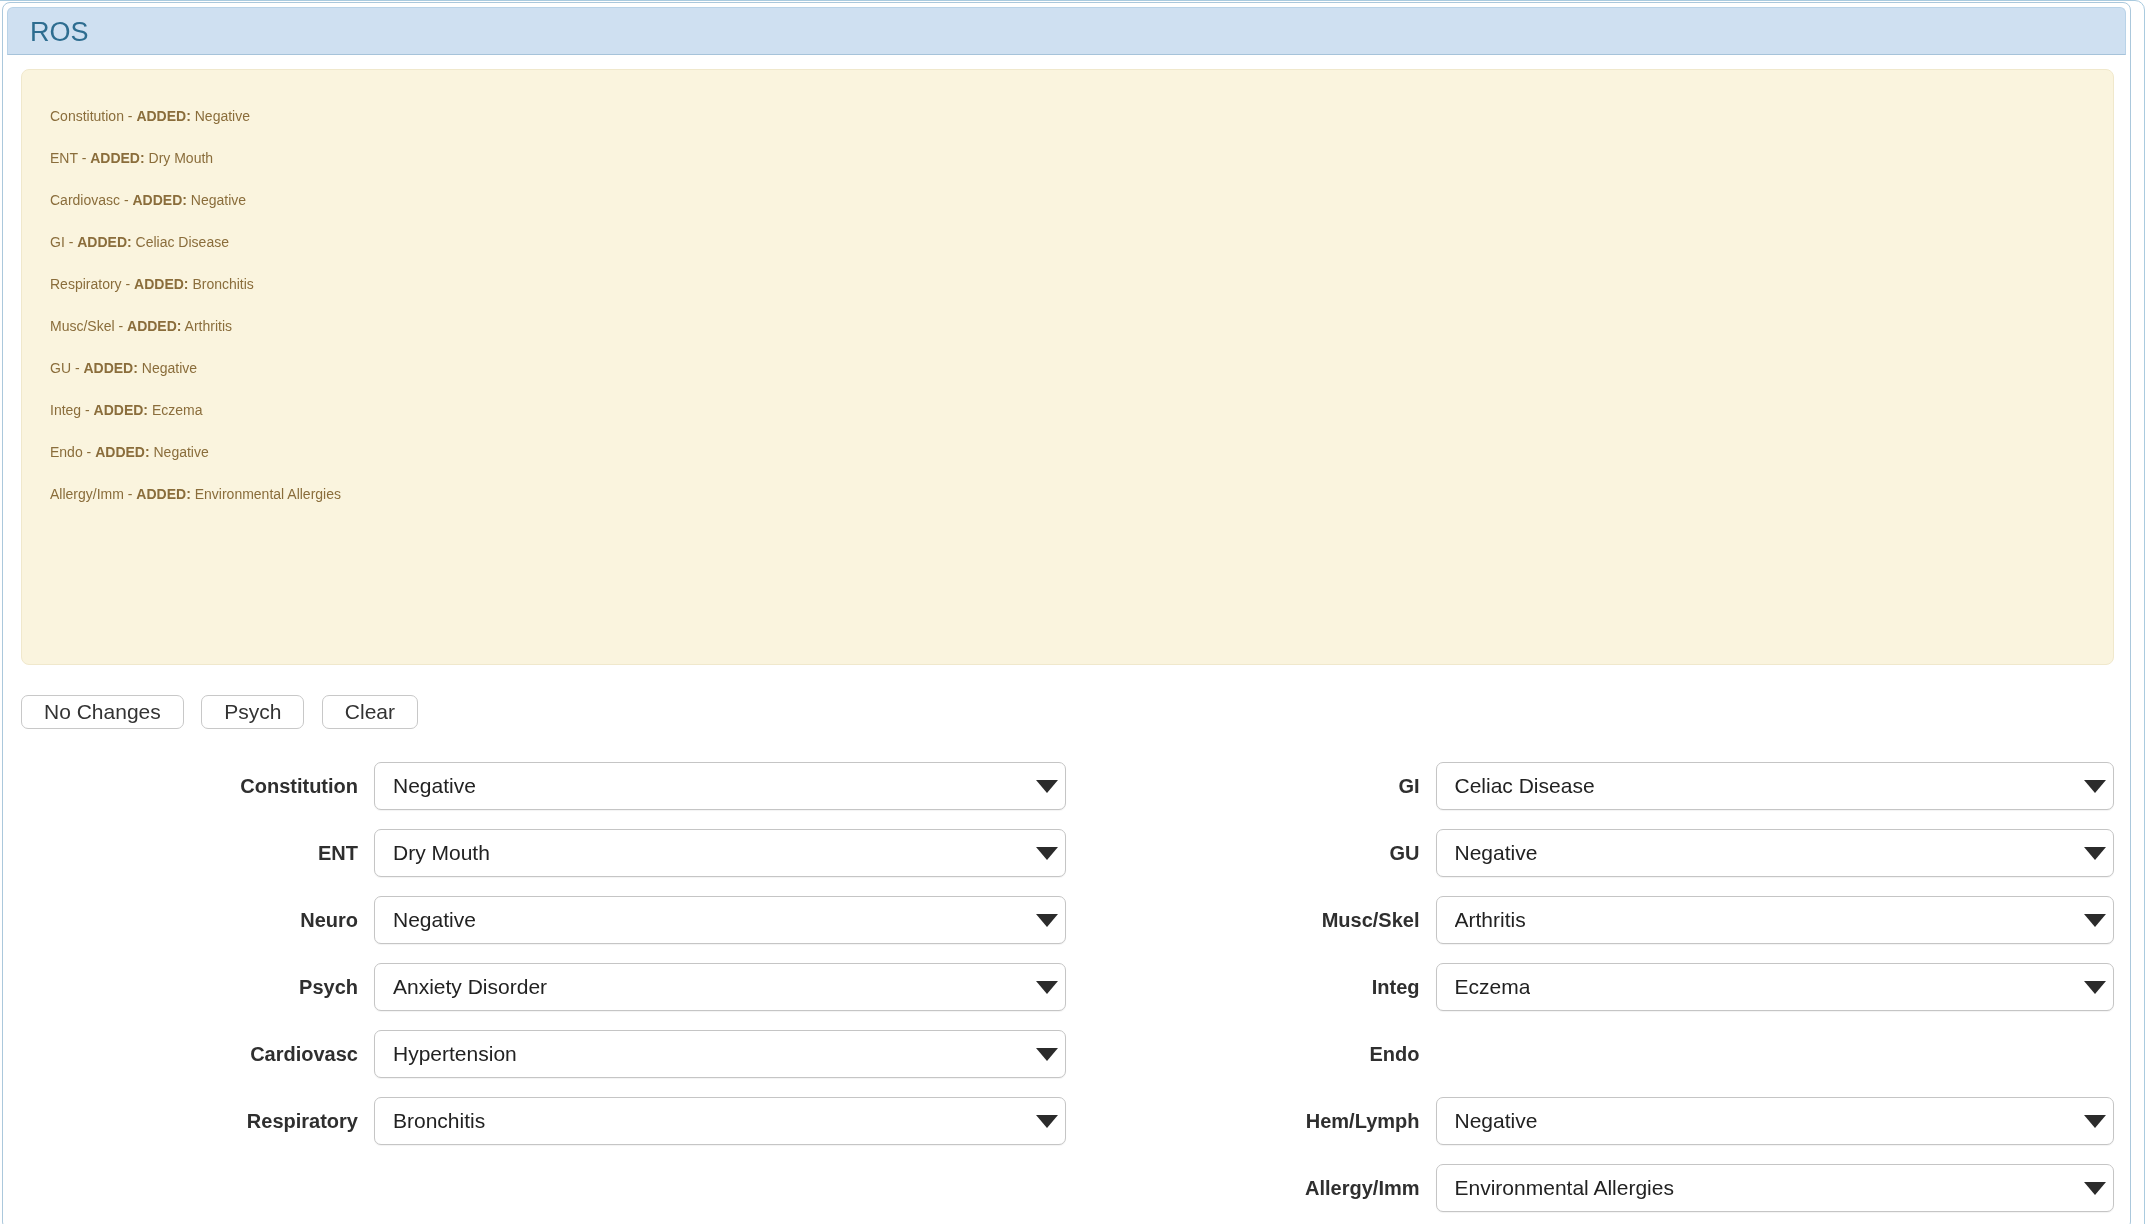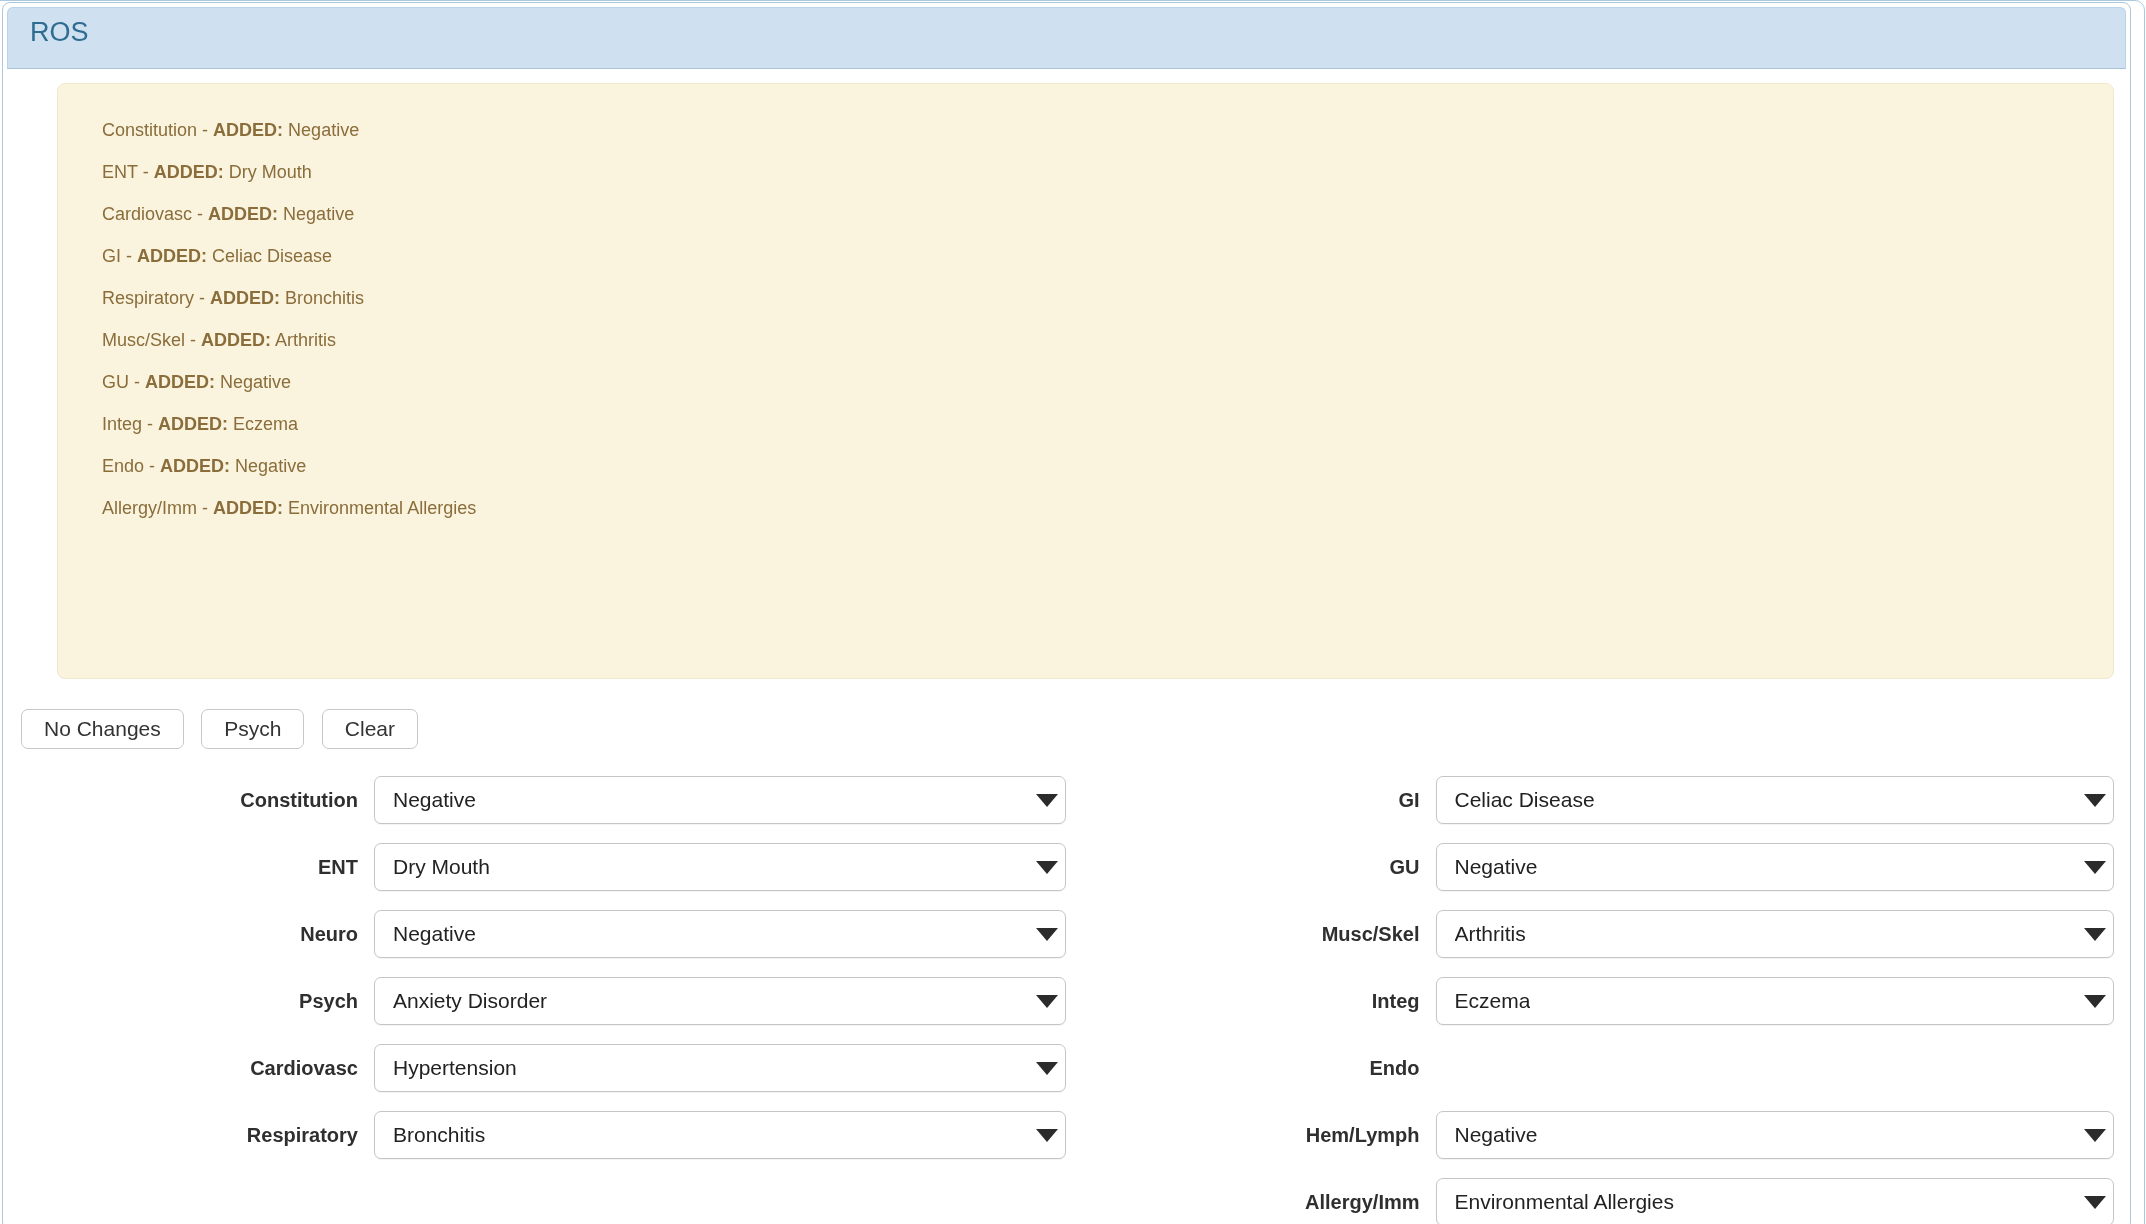--- a/index.html
+++ b/index.html
@@ -34,59 +34,58 @@
     width: 2129px;
     height: 1228px;
     box-sizing: border-box;
     border: 1px solid #abc8dc;
     border-radius: 8px;
     background: #ffffff;
     overflow: hidden;
   }
   .panel-header {
     margin: 4px 4px 0 4px;
-    height: 62px;
+    height: 48px;
     line-height: 48px;
     background: #cfe0f1;
     border: 1px solid #b9d3e8;
     border-bottom: 1px solid #a6c3da;
     border-radius: 6px 6px 0 0;
     padding: 0 22px;
     font-size: 27px;
     color: #2e6d90;
     box-sizing: border-box;
   }
   .panel-body {
     padding: 14px 16px 0 18px;
   }
   .summary-alert {
     box-sizing: border-box;
     height: 596px;
     background: #faf4de;
     border: 1px solid #f0e8cc;
     border-radius: 8px;
-    padding: 25px 44px;
+    padding: 25px 28px;
     color: #8a6d3b;
-    font-size: 18px;
+    font-size: 14px;
     overflow: hidden;
-    margin-left: 36px;
   }
   .alert-line {
     height: 42px;
     line-height: 42px;
     white-space: nowrap;
   }
   .alert-line strong { font-weight: bold; }
   .toolbar {
     margin-top: 30px;
     height: 48px;
   }
   .btn {
     display: inline-block;
-    height: 40px;
+    height: 34px;
     padding: 0 22px;
     margin-right: 13px;
     background: #ffffff;
     border: 1px solid #c8c8c8;
     border-radius: 7px;
     font-family: inherit;
     font-size: 21px;
     color: #333;
     cursor: pointer;
     vertical-align: top;

